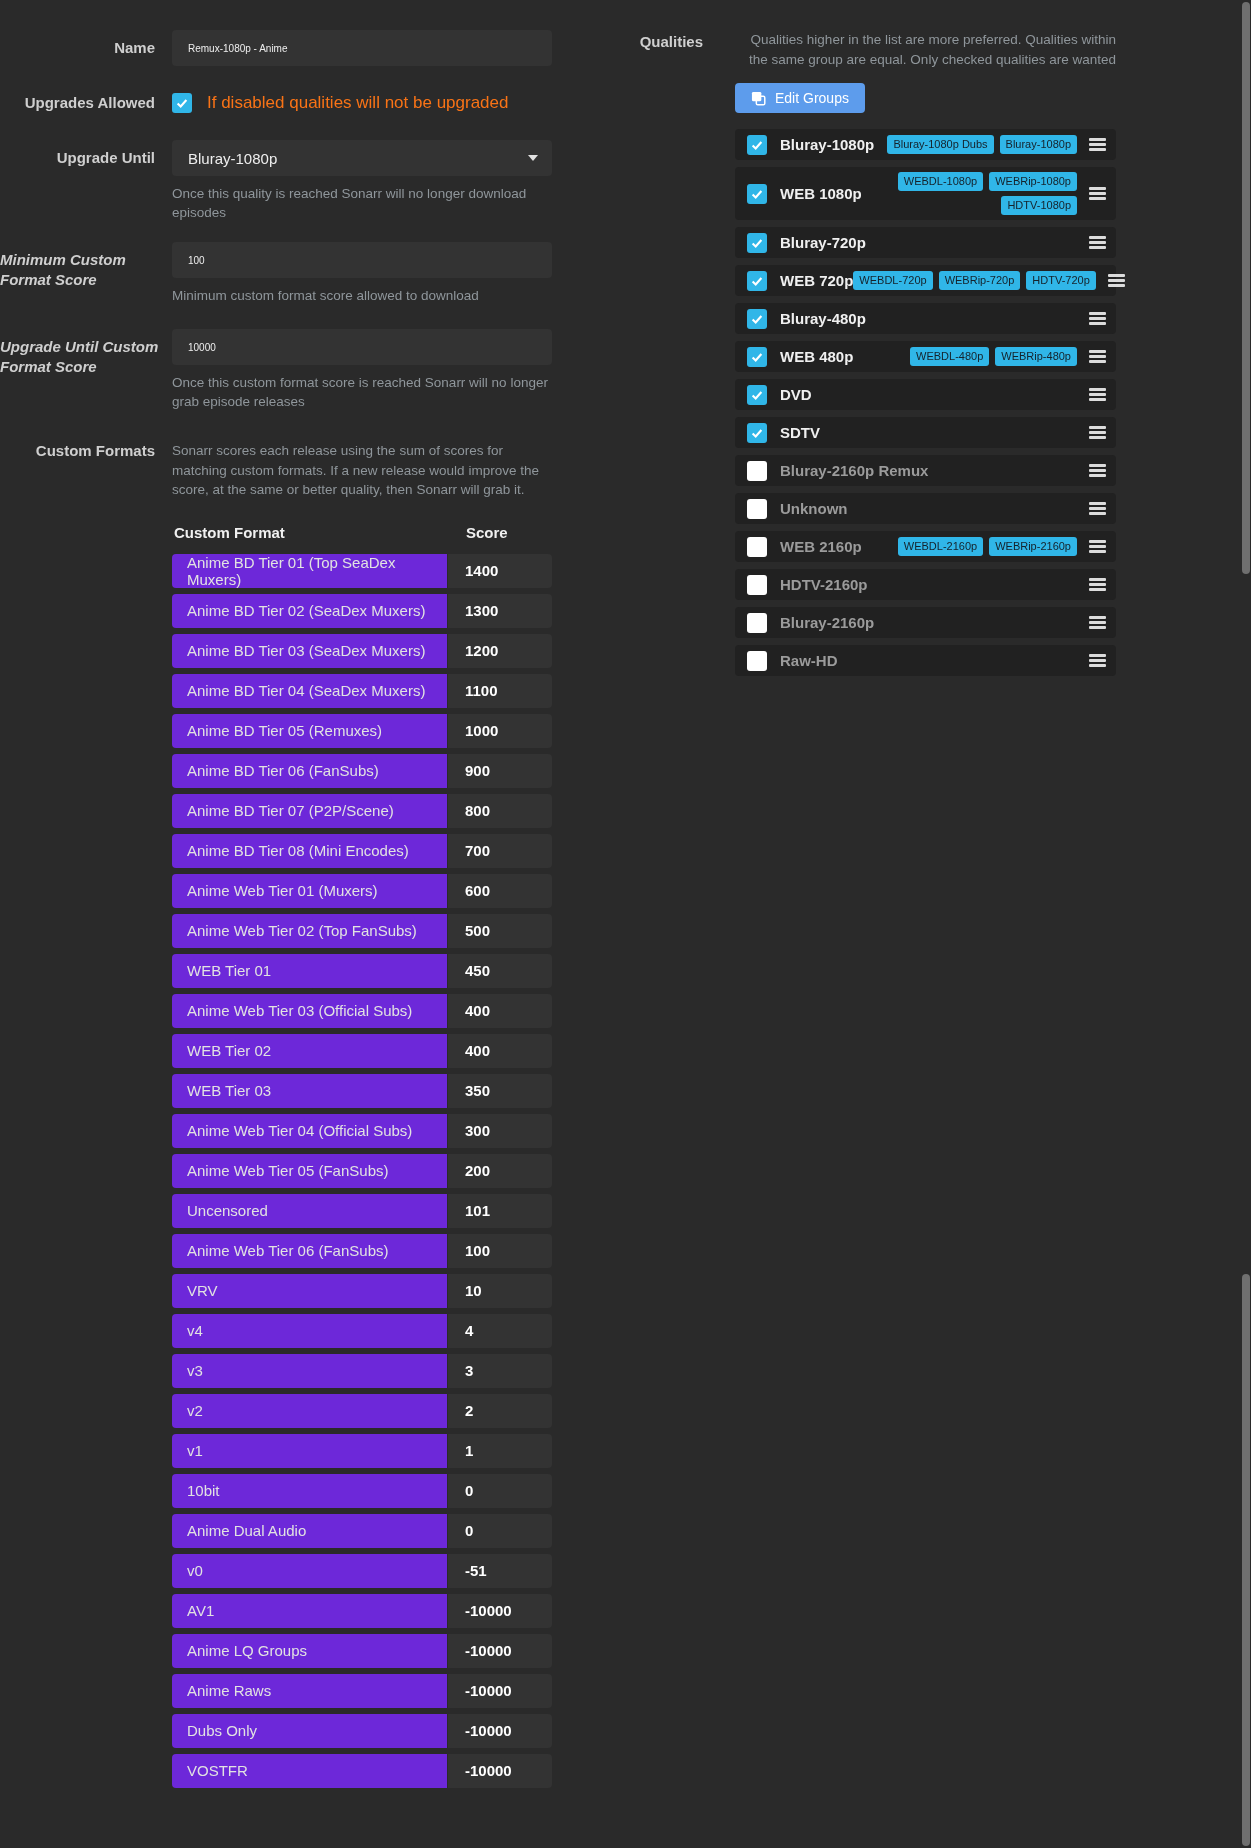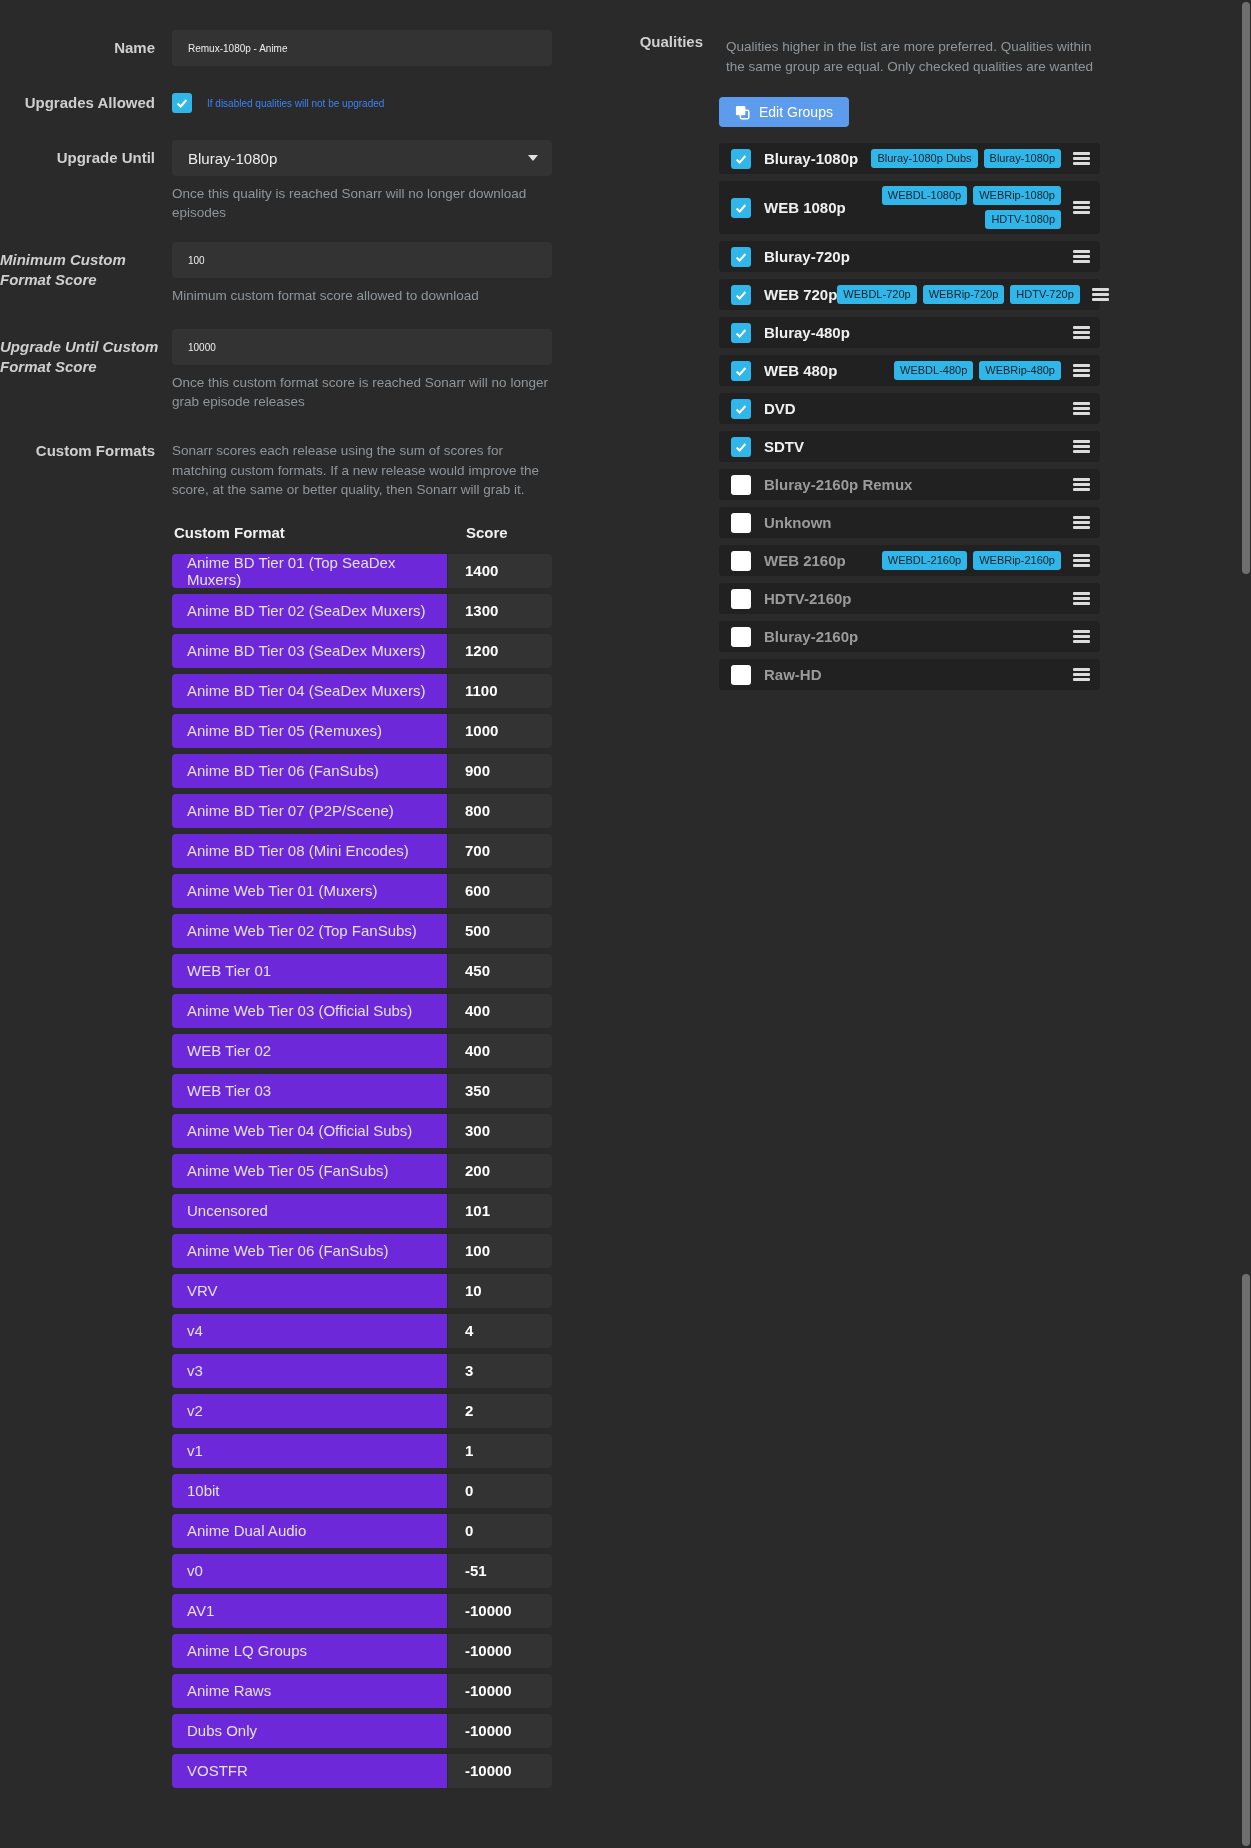--- a/index.html
+++ b/index.html
@@ -25,40 +25,40 @@
   .caret{width:0;height:0;border-left:5px solid transparent;border-right:5px solid transparent;
          border-top:6px solid #e2e2e2;}
   .help{color:#8f969b;font-size:13.5px;line-height:19px;margin:8px 0 0;}
   .check-group{align-items:center;margin-bottom:27px;justify-content:space-between;}
   .check-group .fg-label{padding-top:0;}
   .check-group .fg-control{display:flex;align-items:center;gap:15px;}
   .checkbox{width:20px;height:20px;border-radius:3px;flex:none;display:flex;
             align-items:center;justify-content:center;cursor:pointer;}
   .checkbox.checked{background:#30b6e8;}
   .checkbox.unchecked{background:#ffffff;}
-  .check-text{color:#3b82f6;font-size:10px;}
+  .check-text{color:#f97316;font-size:17px;}
 
   
   .cf-desc{color:#8f969b;font-size:13.5px;line-height:19.5px;margin:6px 0 0;}
   .cf-head{display:flex;color:#f0f0f0;font-weight:700;font-size:15px;margin-top:24px;margin-bottom:13px;}
   .cf-head .c1{width:276px;padding-left:2px;box-sizing:border-box;}
   .cf-head .c2{padding-left:18px;}
   .cf-row{display:flex;margin-bottom:6px;height:34px;}
   .cf-name{width:275px;background:#6d28d9;border-radius:4px 0 0 4px;color:#e2e2e2;font-size:15px;
            display:flex;align-items:center;padding-left:15px;box-sizing:border-box;}
   .cf-score{width:104px;margin-left:1px;background:#333;border-radius:0 4px 4px 0;color:#fff;
             font-weight:700;font-size:15px;display:flex;align-items:center;padding-left:17px;
             box-sizing:border-box;}
 
   
-  .col-right{margin-left:75px;display:flex;}
+  .col-right{margin-left:75px;display:flex;gap:16px;}
   .qr-label{width:76px;flex:none;text-align:right;color:#cfcfcf;font-weight:700;font-size:15px;
             padding-top:3px;}
   .qr-content{width:381px;margin-left:16px;}
-  .qr-desc{color:#8f969b;font-size:13.5px;line-height:20px;margin:7px;}
+  .qr-desc{color:#8f969b;font-size:13.5px;line-height:20px;margin:0;text-align:right;}
   .btn-blue{margin-top:13px;background:#5d9cec;color:#fff;border:none;border-radius:4px;height:30px;
             padding:0 16px;font-size:14px;display:inline-flex;align-items:center;gap:9px;
             font-family:inherit;cursor:pointer;}
   #quality-list{margin-top:16px;}
   .q-row{background:#212121;border-radius:4px;margin-bottom:7px;display:flex;align-items:center;
          padding:5px 10px 5px 12px;min-height:21px;}
   .q-name{margin-left:13px;font-size:15px;font-weight:600;color:#f0f0f0;white-space:nowrap;}
   .q-row.unchecked .q-name{color:#9b9b9b;}
   .q-right{margin-left:auto;display:flex;align-items:center;}
   .badges{display:flex;flex-direction:column;align-items:flex-end;gap:5px;margin-right:12px;}

